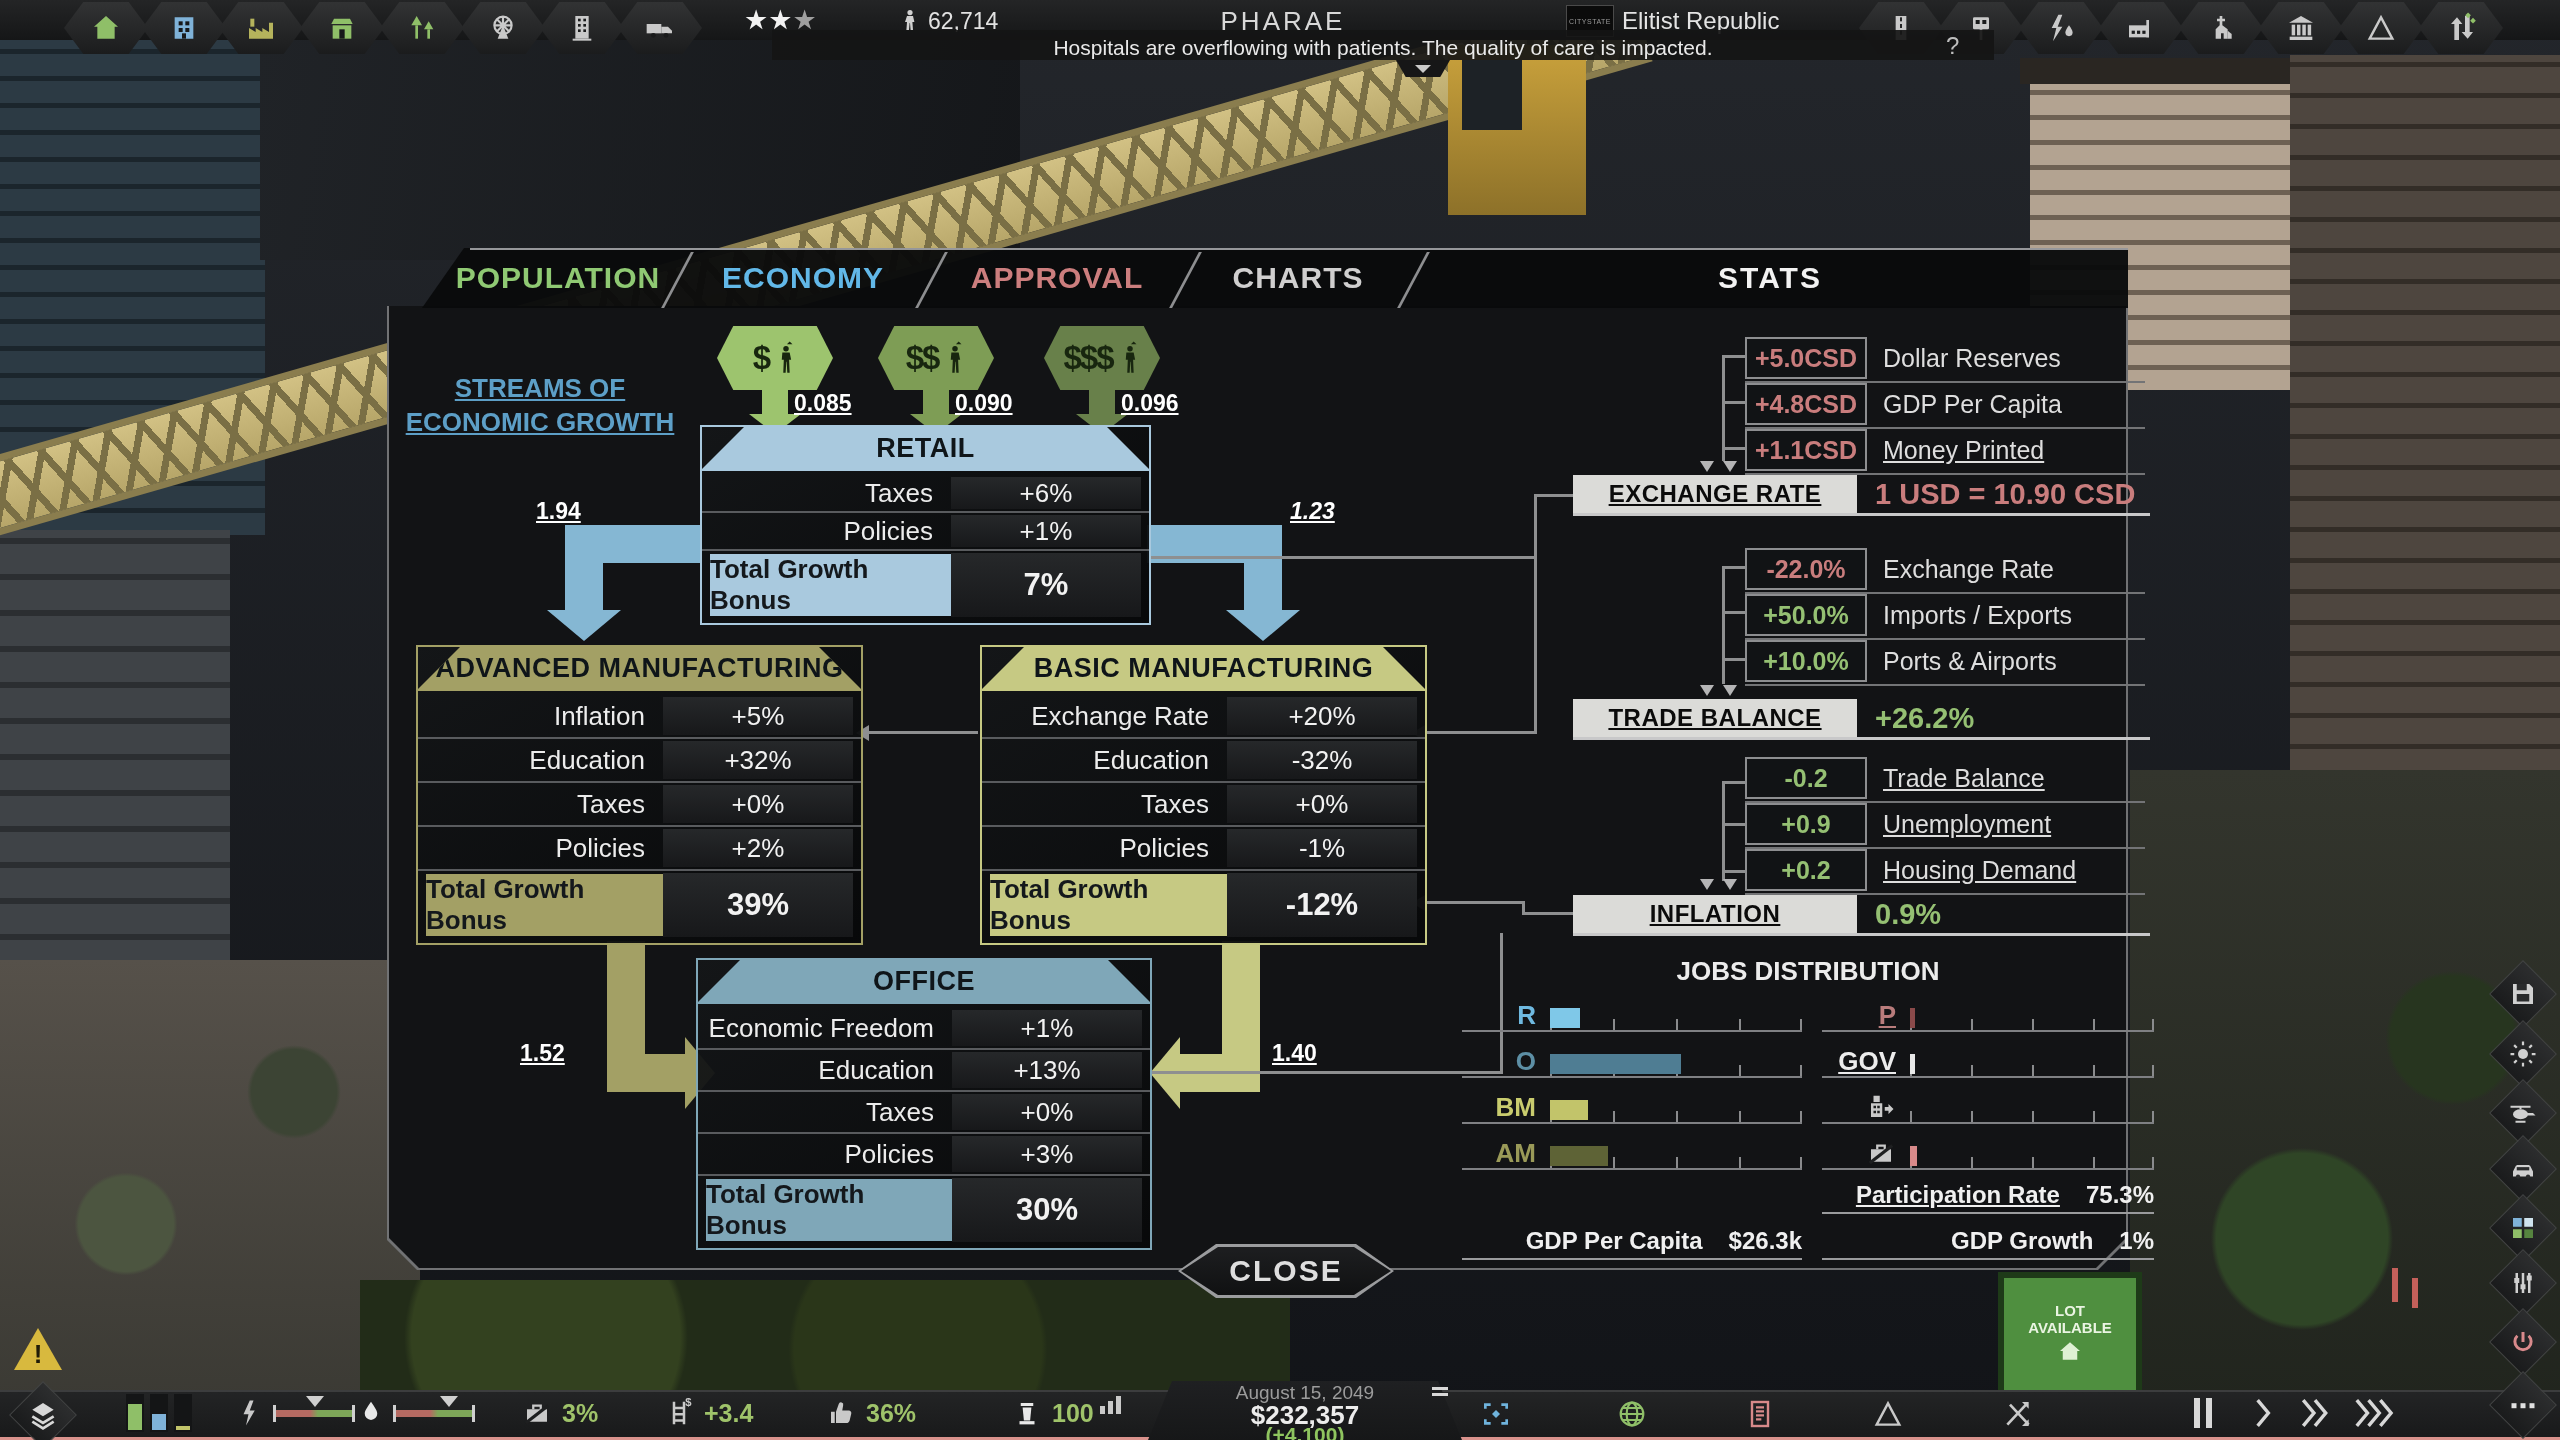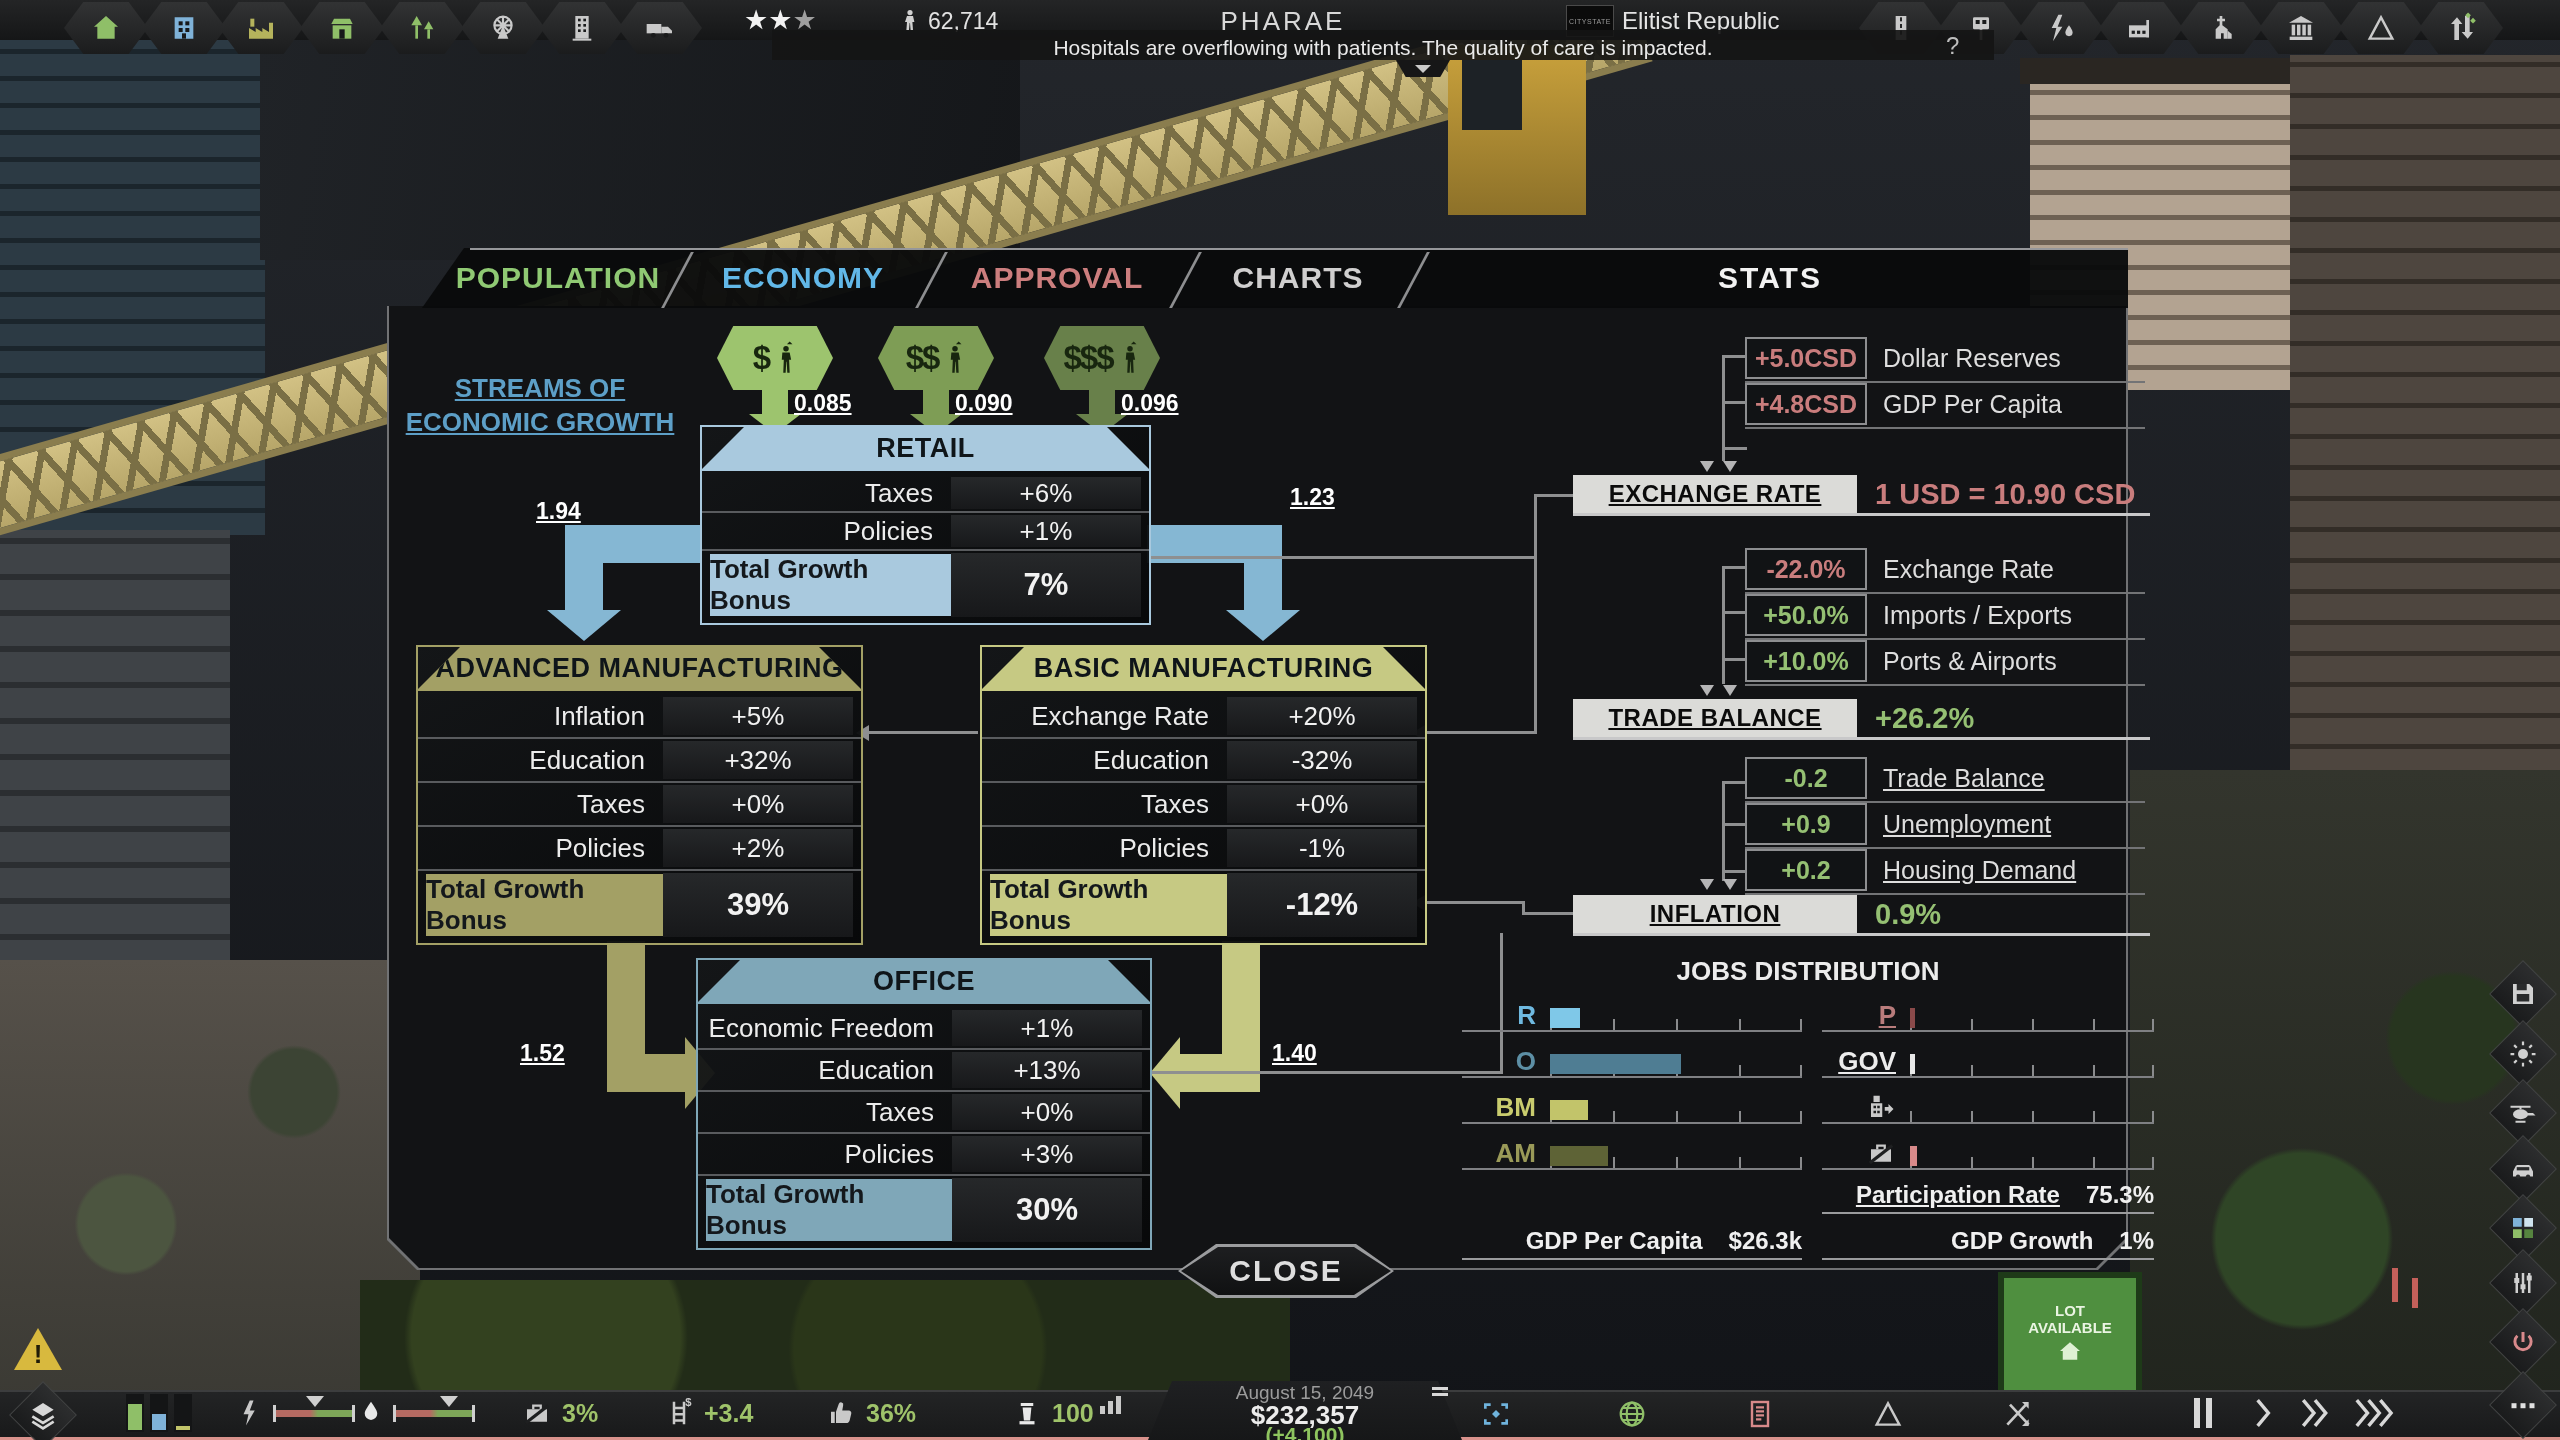--- a/index.html
+++ b/index.html
@@ -376,21 +376,21 @@
     </div>
   </div>
 
   <div class="bar" style="left:565px;top:525px;width:135px;height:38px;background:#85b7d3;"></div>
   <div class="bar" style="left:565px;top:525px;width:38px;height:87px;background:#85b7d3;"></div>
   <div class="tri-down" style="left:547px;top:610px;"></div>
   <div class="mult" style="left:536px;top:498px;">1.94</div>
   <div class="bar" style="left:1147px;top:525px;width:135px;height:38px;background:#85b7d3;"></div>
   <div class="bar" style="left:1244px;top:525px;width:38px;height:87px;background:#85b7d3;"></div>
   <div class="tri-down" style="left:1226px;top:610px;"></div>
-  <div class="mult" style="left:1290px;top:484px;">1.23</div>
+  <div class="mult" style="left:1290px;top:498px;font-style:italic;">1.23</div>
 
   <div class="fbox" style="left:416px;top:645px;width:443px;height:296px;--c:#a3a065;">
     <div class="fhdr">ADVANCED MANUFACTURING</div>
     <div class="fbody">
       <div class="frow">
           <div class="flbl">Inflation</div>
           <div class="fval">+5%</div>
         </div>
       <div class="frow">
           <div class="flbl">Education</div>
@@ -506,20 +506,24 @@
   <div class="cdown" style="left:1723px;top:879px;"></div>
 
   <div class="srow" style="top:335px;">
       <div class="sval neg">+5.0CSD</div>
       <div class="slbl">Dollar Reserves</div>
     </div>
   <div class="srow" style="top:381px;">
       <div class="sval neg">+4.8CSD</div>
       <div class="slbl">GDP Per Capita</div>
     </div>
+  <div class="srow" style="top:427px;">
+      <div class="sval neg">+1.1CSD</div>
+      <div class="slbl u">Money Printed</div>
+    </div>
   <div class="sbanner" style="top:475px;">
     <div class="sblabel">EXCHANGE RATE</div>
     <div class="sbvalue neg">1 USD = 10.90 CSD</div>
   </div>
   <div class="sbline" style="top:513px;"></div>
 
   <div class="srow" style="top:546px;">
       <div class="sval neg">-22.0%</div>
       <div class="slbl">Exchange Rate</div>
     </div>

